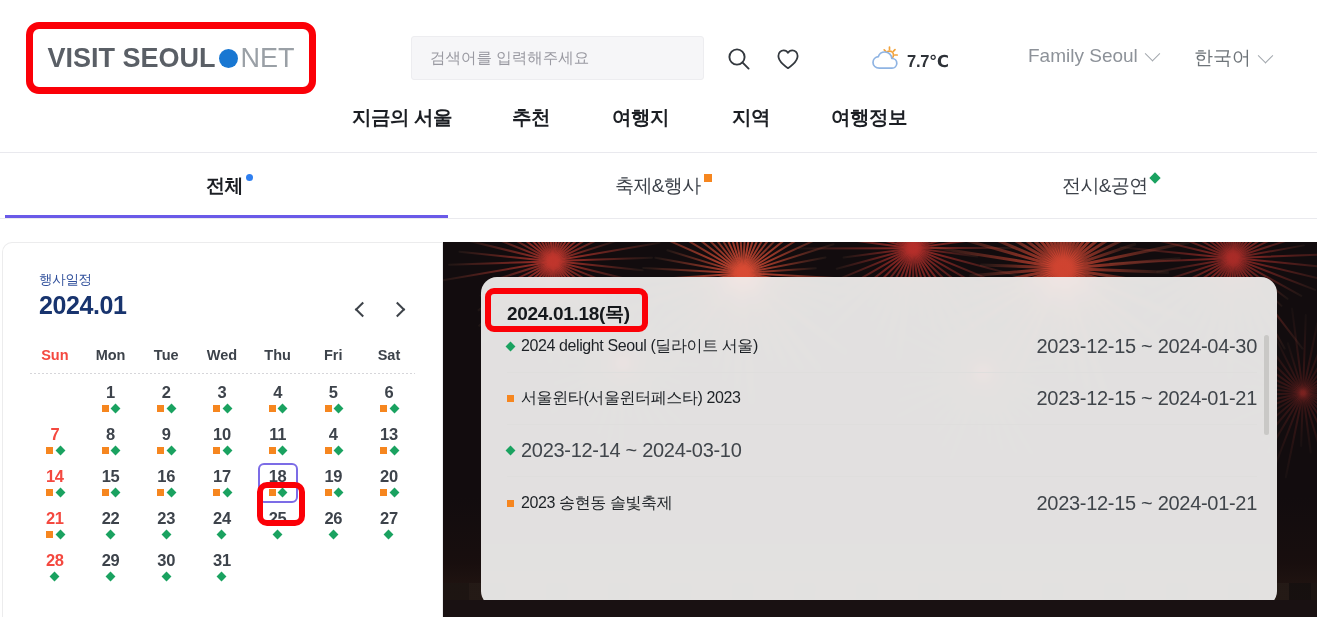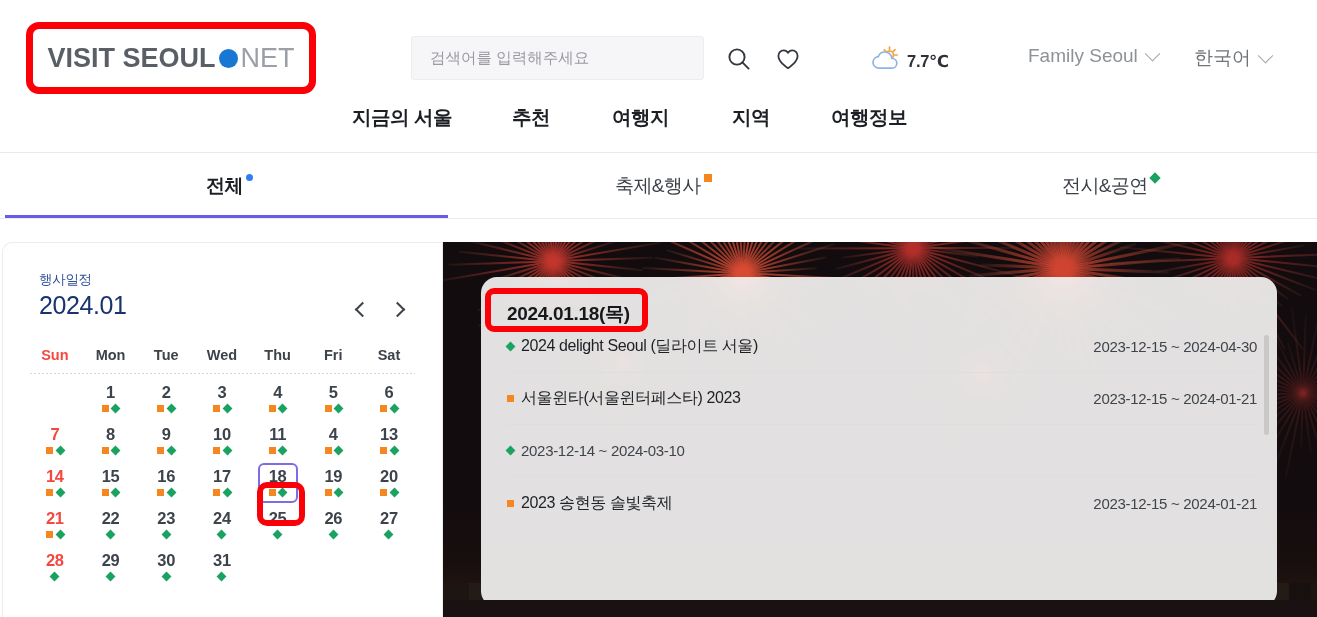--- a/index.html
+++ b/index.html
@@ -65,21 +65,21 @@
   #tab-underline { position: absolute; left: 5px; top: 215px; width: 443px; height: 4px; background: #6a5ae8; }
   #tabs-baseline { position: absolute; left: 0; top: 218px; width: 1317px; height: 1px; background: #eaeaee; }
 
   
   #cal-card {
     position: absolute; left: 2px; top: 242px; width: 441px; height: 375px;
     background: #fff; border: 1px solid #ececed; border-radius: 10px 0 0 0;
     border-bottom: none;
   }
   #cal-label { position: absolute; left: 36px; top: 28px; font-size: 13.5px; color: #2f4f9b; font-weight: 500; letter-spacing: -0.3px; }
-  #cal-month { position: absolute; left: 36px; top: 48px; font-size: 25px; color: #18346e; font-weight: 400; letter-spacing: -0.4px; }
+  #cal-month { position: absolute; left: 36px; top: 48px; font-size: 25px; color: #18346e; font-weight: 700; letter-spacing: -0.4px; }
   .cal-nav { position: absolute; top: 56px; cursor: pointer; width: 22px; height: 22px; }
   #cal-prev { left: 348px; }
   #cal-next { left: 385px; }
   .chev-l { width: 11px; height: 11px; border-left: 2px solid #3e434a; border-bottom: 2px solid #3e434a; transform: rotate(45deg); position: absolute; left: 6px; top: 5px; }
   .chev-r { width: 11px; height: 11px; border-right: 2px solid #3e434a; border-top: 2px solid #3e434a; transform: rotate(45deg); position: absolute; left: 4px; top: 5px; }
 
   #weekdays { position: absolute; left: 24px; top: 104px; width: 390px; display: flex; }
   .wd { width: 55.7px; text-align: center; font-size: 14.5px; font-weight: 600; color: #3d434b; }
   .wd.sun { color: #f4483f; }
   #wd-line { position: absolute; left: 27px; top: 130px; width: 385px; height: 1px;
@@ -120,21 +120,21 @@
     border: 6px solid #fb0007; border-radius: 9px; z-index: 6; pointer-events: none;
   }
 
   #event-list { position: absolute; left: 26px; top: 44px; width: 750px; }
   .event-row { position: relative; height: 52px; display: flex; align-items: center; border-bottom: 1px solid #dfdedd; cursor: pointer; }
   .event-row:last-child { border-bottom: none; }
   .ev-mark { width: 14px; display: flex; align-items: center; }
   .ev-di { width: 7px; height: 7px; background: #1aa260; transform: rotate(45deg); }
   .ev-sq { width: 7px; height: 7px; background: #f6861f; }
   .ev-title { font-size: 16px; color: #1d2126; letter-spacing: -0.4px; flex: 1; }
-  .ev-date { font-size: 15px; color: #40454b; letter-spacing: -0.3px; white-space: nowrap; }
+  .ev-date { font-size: 20px; color: #40454b; letter-spacing: -0.3px; white-space: nowrap; }
 
   #event-scrollbar { position: absolute; right: 8px; top: 58px; width: 5px; height: 262px; background: transparent; }
   #event-scroll-thumb { position: absolute; left: 0; top: 0; width: 5px; height: 100px; background: #c9c8c6; border-radius: 3px; cursor: pointer; }
 
   #bottom-strip { position: absolute; left: 443px; top: 600px; width: 874px; height: 17px; background: #191112; }
 </style>
 </head>
 <body>
 
 <div id="page">

